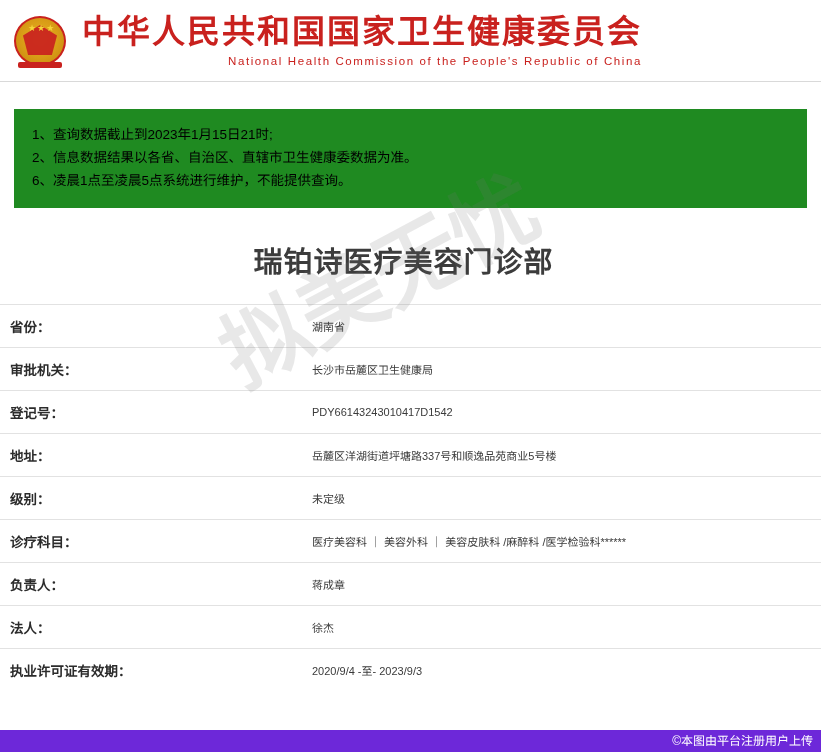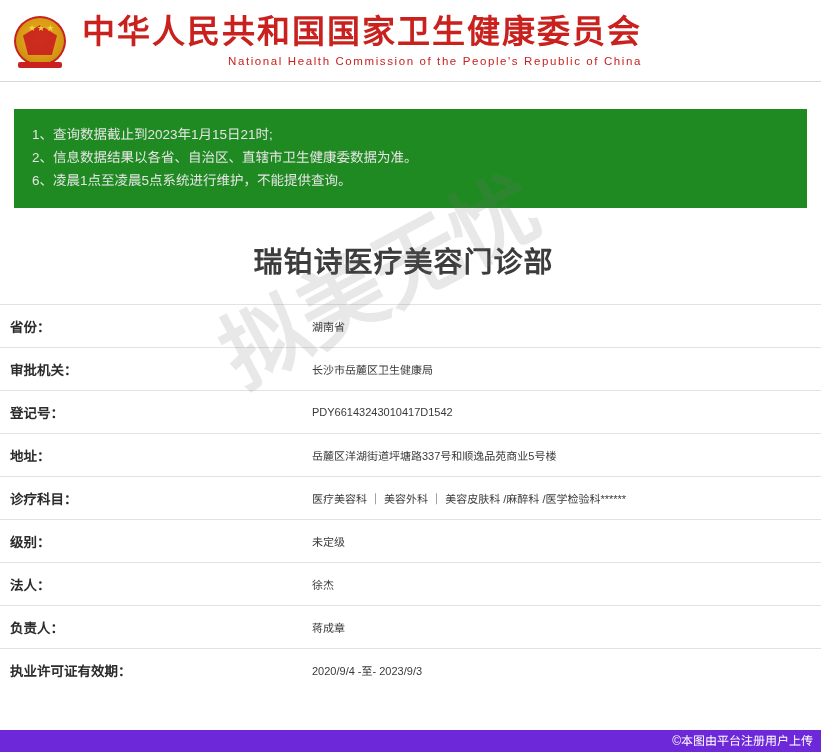--- a/index.html
+++ b/index.html
@@ -111,21 +111,21 @@
   .notice {
     background: #1f8a21;
     color: #ffffff;
     padding: 14px 18px 16px 18px;
     box-sizing: border-box;
   }
   .notice li {
     list-style: none;
     font-size: 13.5px;
     line-height: 23px;
-    color: #e5e5e5;
+    color: #000000;
     white-space: nowrap;
   }
   .notice ul {
     margin: 0;
     padding: 0;
   }
 
   
   .clinic-name {
     text-align: center;
@@ -245,34 +245,34 @@
     </tr>
     <tr>
       <td class="label">登记号：</td>
       <td class="value">PDY66143243010417D1542</td>
     </tr>
     <tr>
       <td class="label">地址：</td>
       <td class="value">岳麓区洋湖街道坪塘路337号和顺逸品苑商业5号楼</td>
     </tr>
     <tr>
+      <td class="label">级别：</td>
+      <td class="value">未定级</td>
+    </tr>
+    <tr>
       <td class="label">诊疗科目：</td>
       <td class="value">医疗美容科 ｜ 美容外科 ｜ 美容皮肤科 /麻醉科 /医学检验科******</td>
     </tr>
     <tr>
-      <td class="label">级别：</td>
-      <td class="value">未定级</td>
+      <td class="label">负责人：</td>
+      <td class="value">蒋成章</td>
     </tr>
     <tr>
       <td class="label">法人：</td>
       <td class="value">徐杰</td>
-    </tr>
-    <tr>
-      <td class="label">负责人：</td>
-      <td class="value">蒋成章</td>
     </tr>
     <tr class="last">
       <td class="label">执业许可证有效期：</td>
       <td class="value">2020/9/4 -至- 2023/9/3</td>
     </tr>
   </tbody>
 </table>
 
 <div class="watermark">拟美无忧</div>
 

